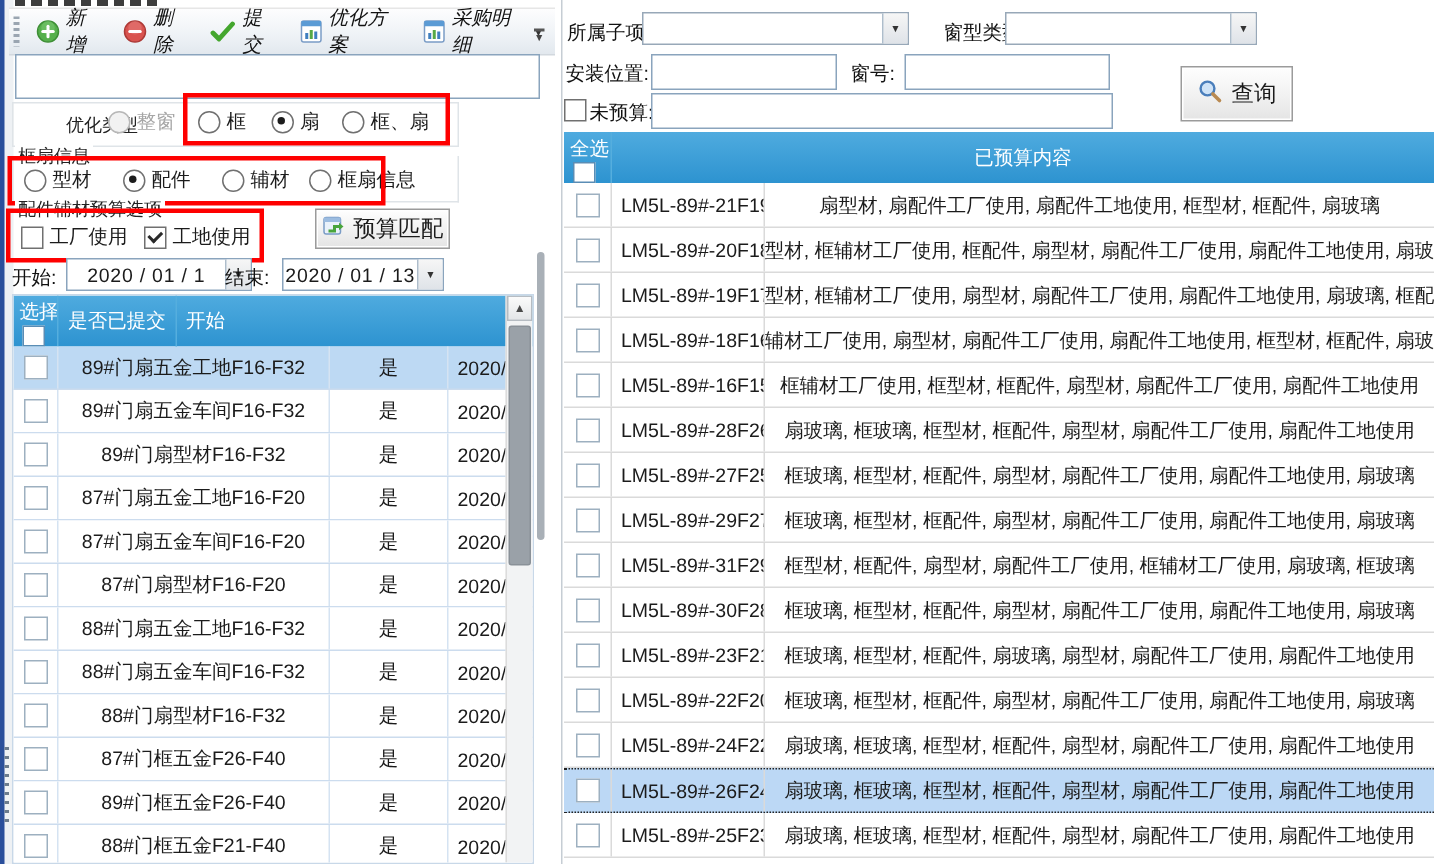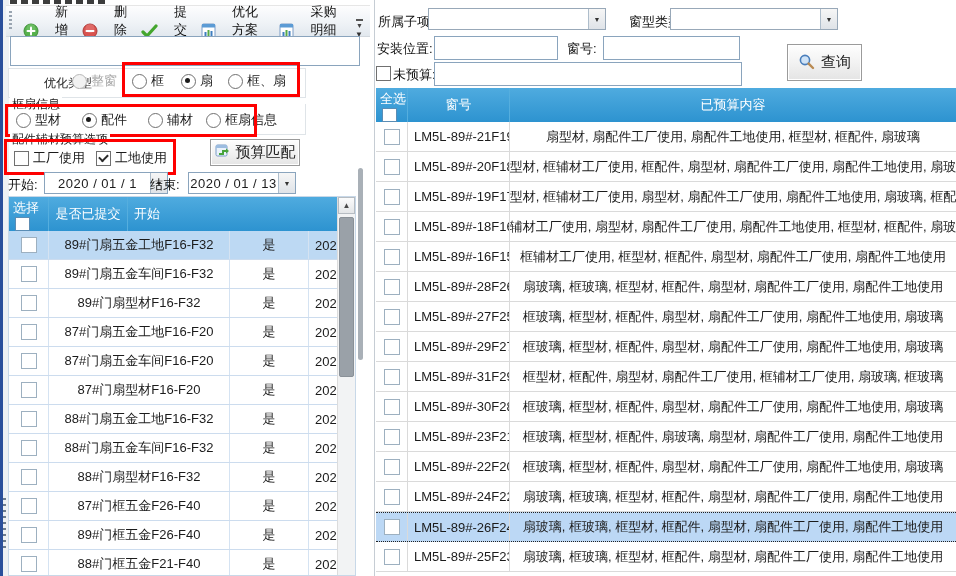--- a/index.html
+++ b/index.html
@@ -21,22 +21,22 @@
   .clip-top{left:10px;top:0;width:96px;height:4px;
     background:repeating-linear-gradient(90deg,#3d3d3d 0 7px,transparent 7px 11px);}
 
   
   .toolbar{left:6px;top:5px;width:364px;height:30px;
     background:linear-gradient(#fdfdfe,#eef2f6 60%,#e2e8ee);
     border-top:1px solid #e6e6e6;border-bottom:1px solid #d2d8de;
     display:flex;align-items:center;}
   .tb-grip{width:4px;height:20px;margin:0 4px 0 3px;
     background:repeating-linear-gradient(180deg,#9aa5b1 0 2px,transparent 2px 4px);}
-  .tb-btn{display:inline-flex;align-items:flex-end;gap:16px;padding:3px 6px;
-    border:1px solid transparent;border-radius:2px;cursor:default;font-size:13px;color:#111;}
+  .tb-btn{display:inline-flex;align-items:center;gap:4px;padding:3px 6px;
+    border:1px solid transparent;border-radius:2px;cursor:default;font-size:13px;color:#111;font-style:italic;}
   .tb-btn svg{display:block;}
   .tb-caret{font-size:8px;color:#333;margin-left:1px;}
   .tb-overflow{position:absolute;right:4px;top:6px;width:13px;height:22px;
     display:flex;flex-direction:column;align-items:center;justify-content:center;color:#444;}
   .tb-overflow .bar{width:7px;height:2px;background:#555;margin-bottom:2px;}
   .tb-overflow .arr{font-size:7px;line-height:5px;}
 
   
   .textbox{background:#fff;border:1px solid #8aa4bd;}
   .search-box{left:10px;top:36px;width:344px;height:26px;}
@@ -76,21 +76,21 @@
   .hcell.two{flex-direction:column;align-items:flex-start;justify-content:flex-start;
     padding:2px 0 0 4px;gap:0;}
   .hcell .hcb{width:13px;height:13px;background:#fff;border:1px solid #5a8db5;margin-left:2px;}
 
   .lt{left:8px;top:196px;width:348px;height:380px;overflow:hidden;background:#fff;border:1px solid #c8d8e8;box-sizing:border-box;}
   .lt-head{display:flex;height:34px;}
   .lrow{display:flex;height:29px;box-sizing:border-box;border-bottom:1px solid #ccdcee;background:#fff;}
   .lrow.selected{background:#bdd9f3;}
   .lcell{box-sizing:border-box;border-right:1px solid #d5e3f2;display:flex;align-items:center;
     justify-content:center;font-size:13px;overflow:hidden;white-space:nowrap;}
-  .c0{width:40px;}.c1{width:181px;}.c2{width:79px;}.c3{width:41px;border-right:none;justify-content:flex-start;padding-left:6px;}
+  .c0{width:30px;}.c1{width:181px;}.c2{width:79px;}.c3{width:41px;border-right:none;justify-content:flex-start;padding-left:6px;}
   .row-cb{width:14px;height:14px;border:1px solid #9db0c0;background:#fff;}
 
   .scrollbar{position:absolute;right:0;top:0;bottom:0;width:17px;background:#f2f3f4;border-left:1px solid #dcdcdc;}
   .sb-btn{height:17px;background:linear-gradient(#fbfbfb,#e4e6e8);border:1px solid #b6bcc2;
     box-sizing:border-box;display:flex;align-items:center;justify-content:center;font-size:8px;color:#4a4a4a;}
   .sb-thumb{position:absolute;left:1px;right:1px;top:20px;height:158px;background:#9aa1a8;border-radius:2px;border:1px solid #8a9198;}
 
   
   .splitter{left:358px;top:168px;width:5px;height:192px;background:#a9b0b7;border-radius:3px;}
   .vline{left:374px;top:0;width:1px;height:576px;background:#c6cdd4;}
@@ -422,21 +422,20 @@
   <span>查询</span>
 </div>
 
 
 <div class="abs rt">
   <div class="rt-head tbl-head">
     <div class="hcell two r0" style="align-items:flex-start;">
       <span>全选</span>
       <span class="hcb"></span>
     </div>
-    <div class="hcell r1" style="justify-content:center;padding-left:0;">窗号</div>
     <div class="hcell r2" style="justify-content:center;text-align:right;">已预算内容</div>
   </div>
   <div id="right-rows">
       <div class="rrow">
     <div class="rcell r0">
           <span class="row-cb"></span>
         </div>
     <div class="rcell r1 cell-win">LM5L-89#-21F19</div>
     <div class="rcell r2 cell-content">扇型材, 扇配件工厂使用, 扇配件工地使用, 框型材, 框配件, 扇玻璃</div>
   </div>

